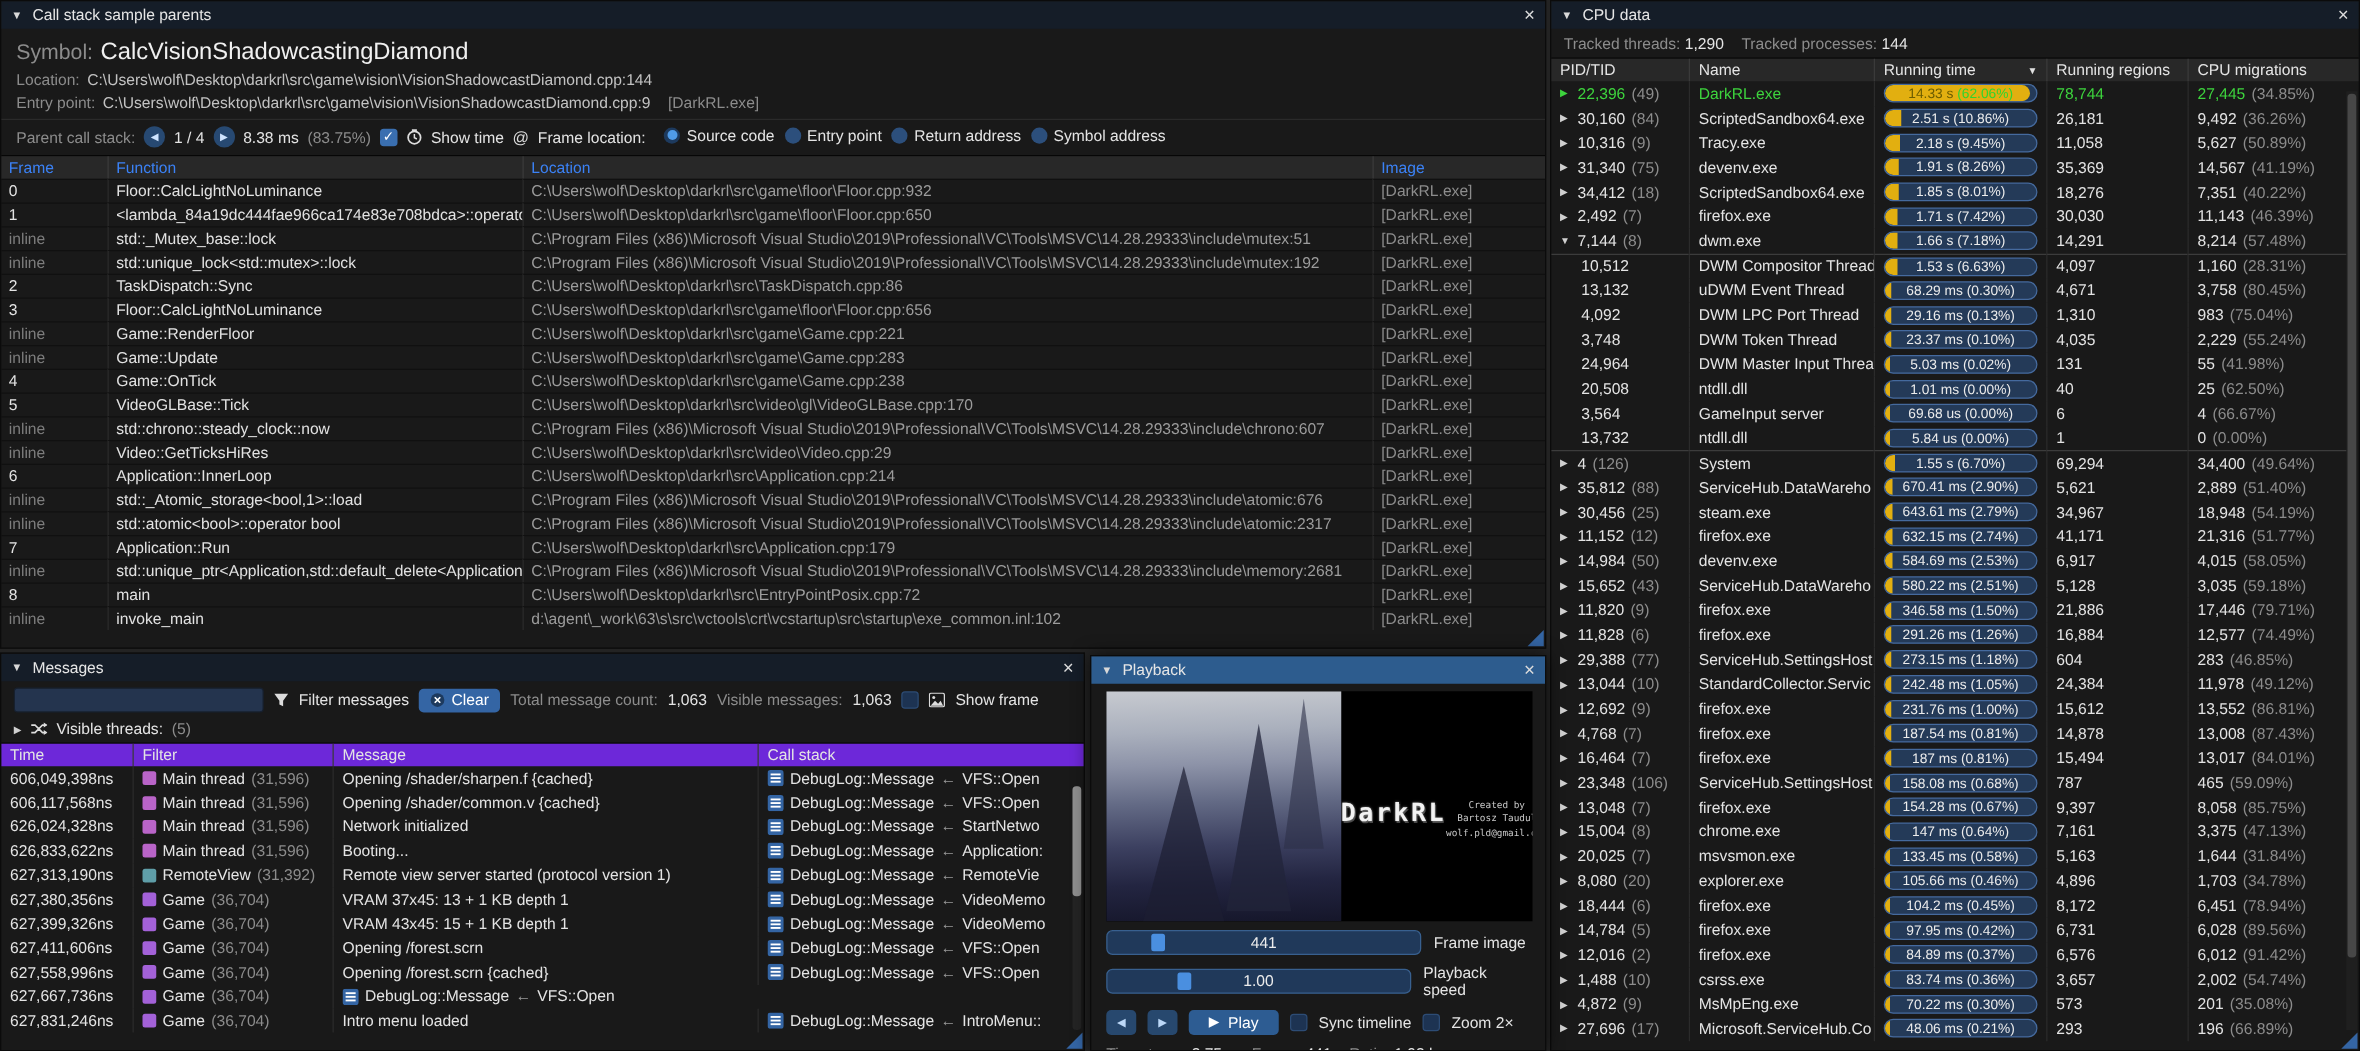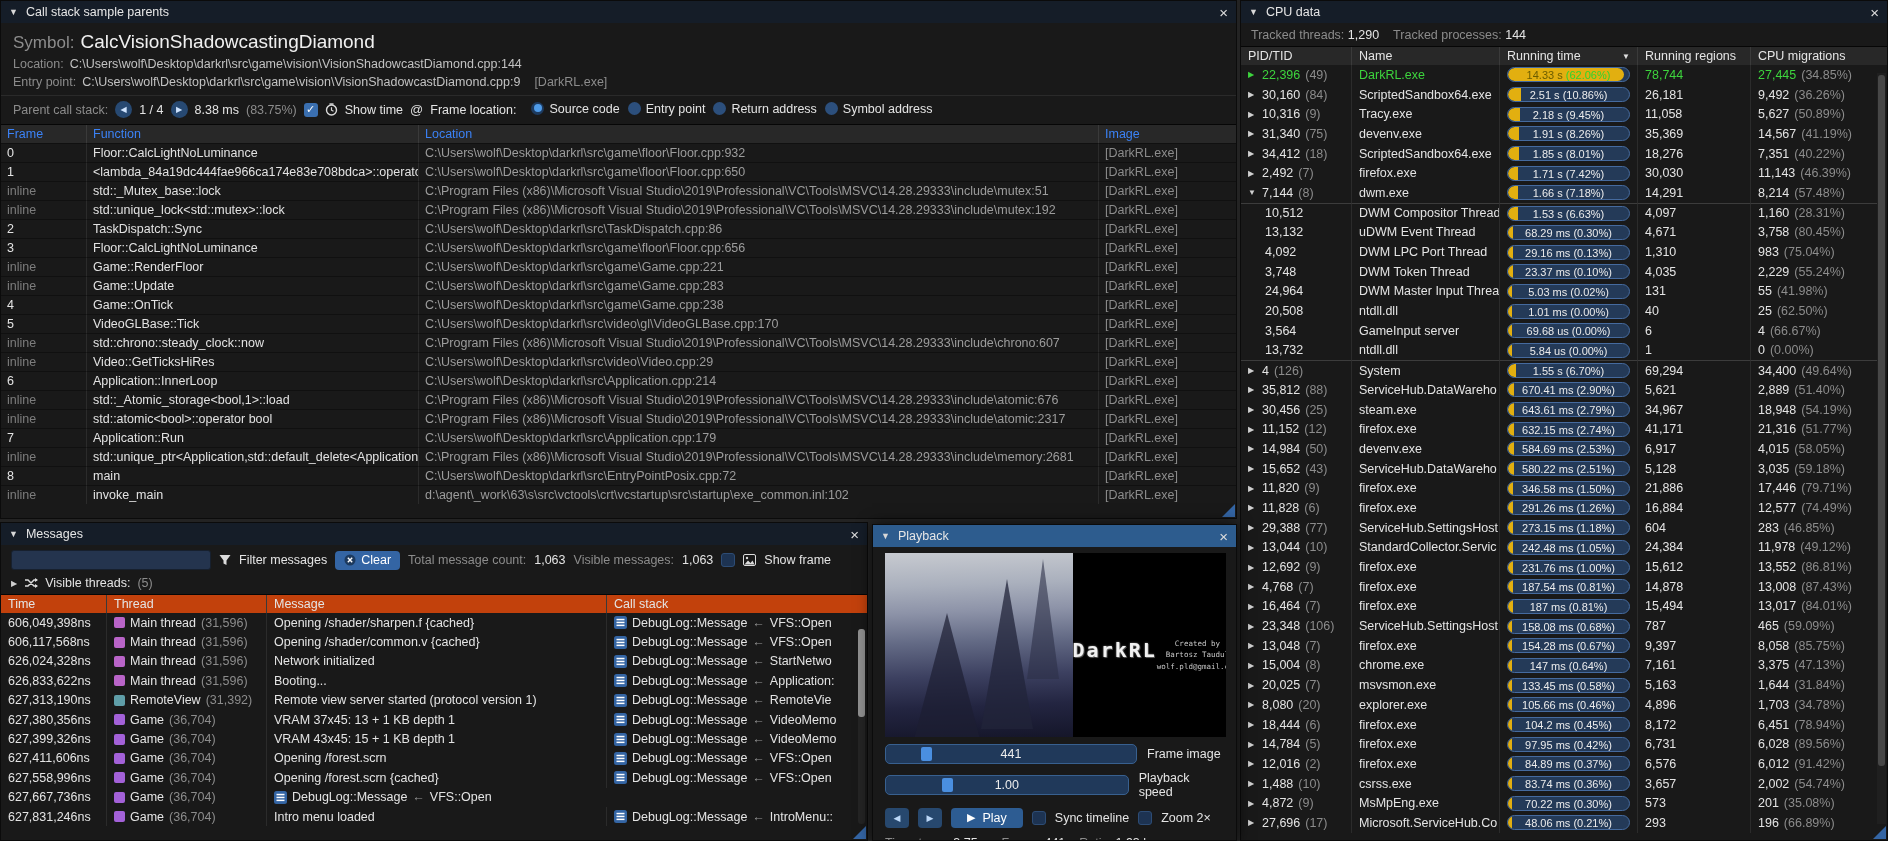--- a/index.html
+++ b/index.html
@@ -60,21 +60,21 @@
   
   .msg-toolbar { display:flex; align-items:center; gap:8px; padding:5px 10px; }
   .filter-input { width:200px; height:20px; background:#24344e; border:1px solid #17202e; border-radius:3px;
                   color:#e4e4e4; padding:0 6px; font-family:inherit; font-size:12px; outline:none; }
   .btn-clear { display:inline-flex; align-items:center; gap:5px; background:#3465a4; border-radius:4px;
                padding:2px 9px 3px; color:#fff; }
   .msg-threads { display:flex; align-items:center; gap:7px; padding:1px 10px 4px; }
   .msg-threads .tri { font-size:8px; color:#d0d0d0; }
   .msg-table { border-top:1px solid #060606; }
   .msg-head, .msg-row { display:grid; grid-template-columns:105px 160px 340px 255px; }
-  .msg-head { background:#c2410c; }
+  .msg-head { background:#6d28d9; }
   .msg-head > div { padding:2px 7px; border-left:1px solid #3a3a3a; }
   .msg-head > div:first-child { border-left:none; }
   .msg-row > div { padding:2px 7px; height:19.4px; border-left:1px solid #2b2b2b; white-space:nowrap; overflow:hidden;
                    display:flex; align-items:center; gap:5px; }
   .msg-row > div:first-child { border-left:none; }
   .swatch { width:11px; height:11px; border-radius:2px; flex:none; }
   .msg-row .tid { color:#8c8c8c; }
   .msg-row .arrow { color:#9a9a9a; }
   .msg-scroll { position:absolute; right:2px; top:106px; bottom:16px; width:7px; background:#242424; border-radius:3px; }
   .msg-scroll .thumb { position:absolute; top:0; height:45%; width:7px; background:#8f8f8f; border-radius:3px; }
@@ -354,21 +354,21 @@
             <path d="M1 3h3l6 6h3M1 9h3l6-6h3" fill="none" stroke="#dcdcdc" stroke-width="1.4"></path>
             <path d="M11 1l3 2-3 2zM11 7l3 2-3 2z" fill="#dcdcdc"></path>
           </svg>
         </span>
       <span class="val">Visible threads:</span>
       <span class="lbl">(5)</span>
     </div>
     <div class="msg-table">
       <div class="msg-head">
         <div>Time</div>
-        <div>Thread</div>
+        <div>Filter</div>
         <div>Message</div>
         <div>Call stack</div>
       </div>
       <div id="msg-rows">
           <div class="msg-row">
             <div>606,049,398ns</div>
             <div>
               <span class="swatch" style="background: rgb(185, 100, 200);"></span>
               <span class="val">Main thread</span>
               <span class="tid">(31,596)</span>

